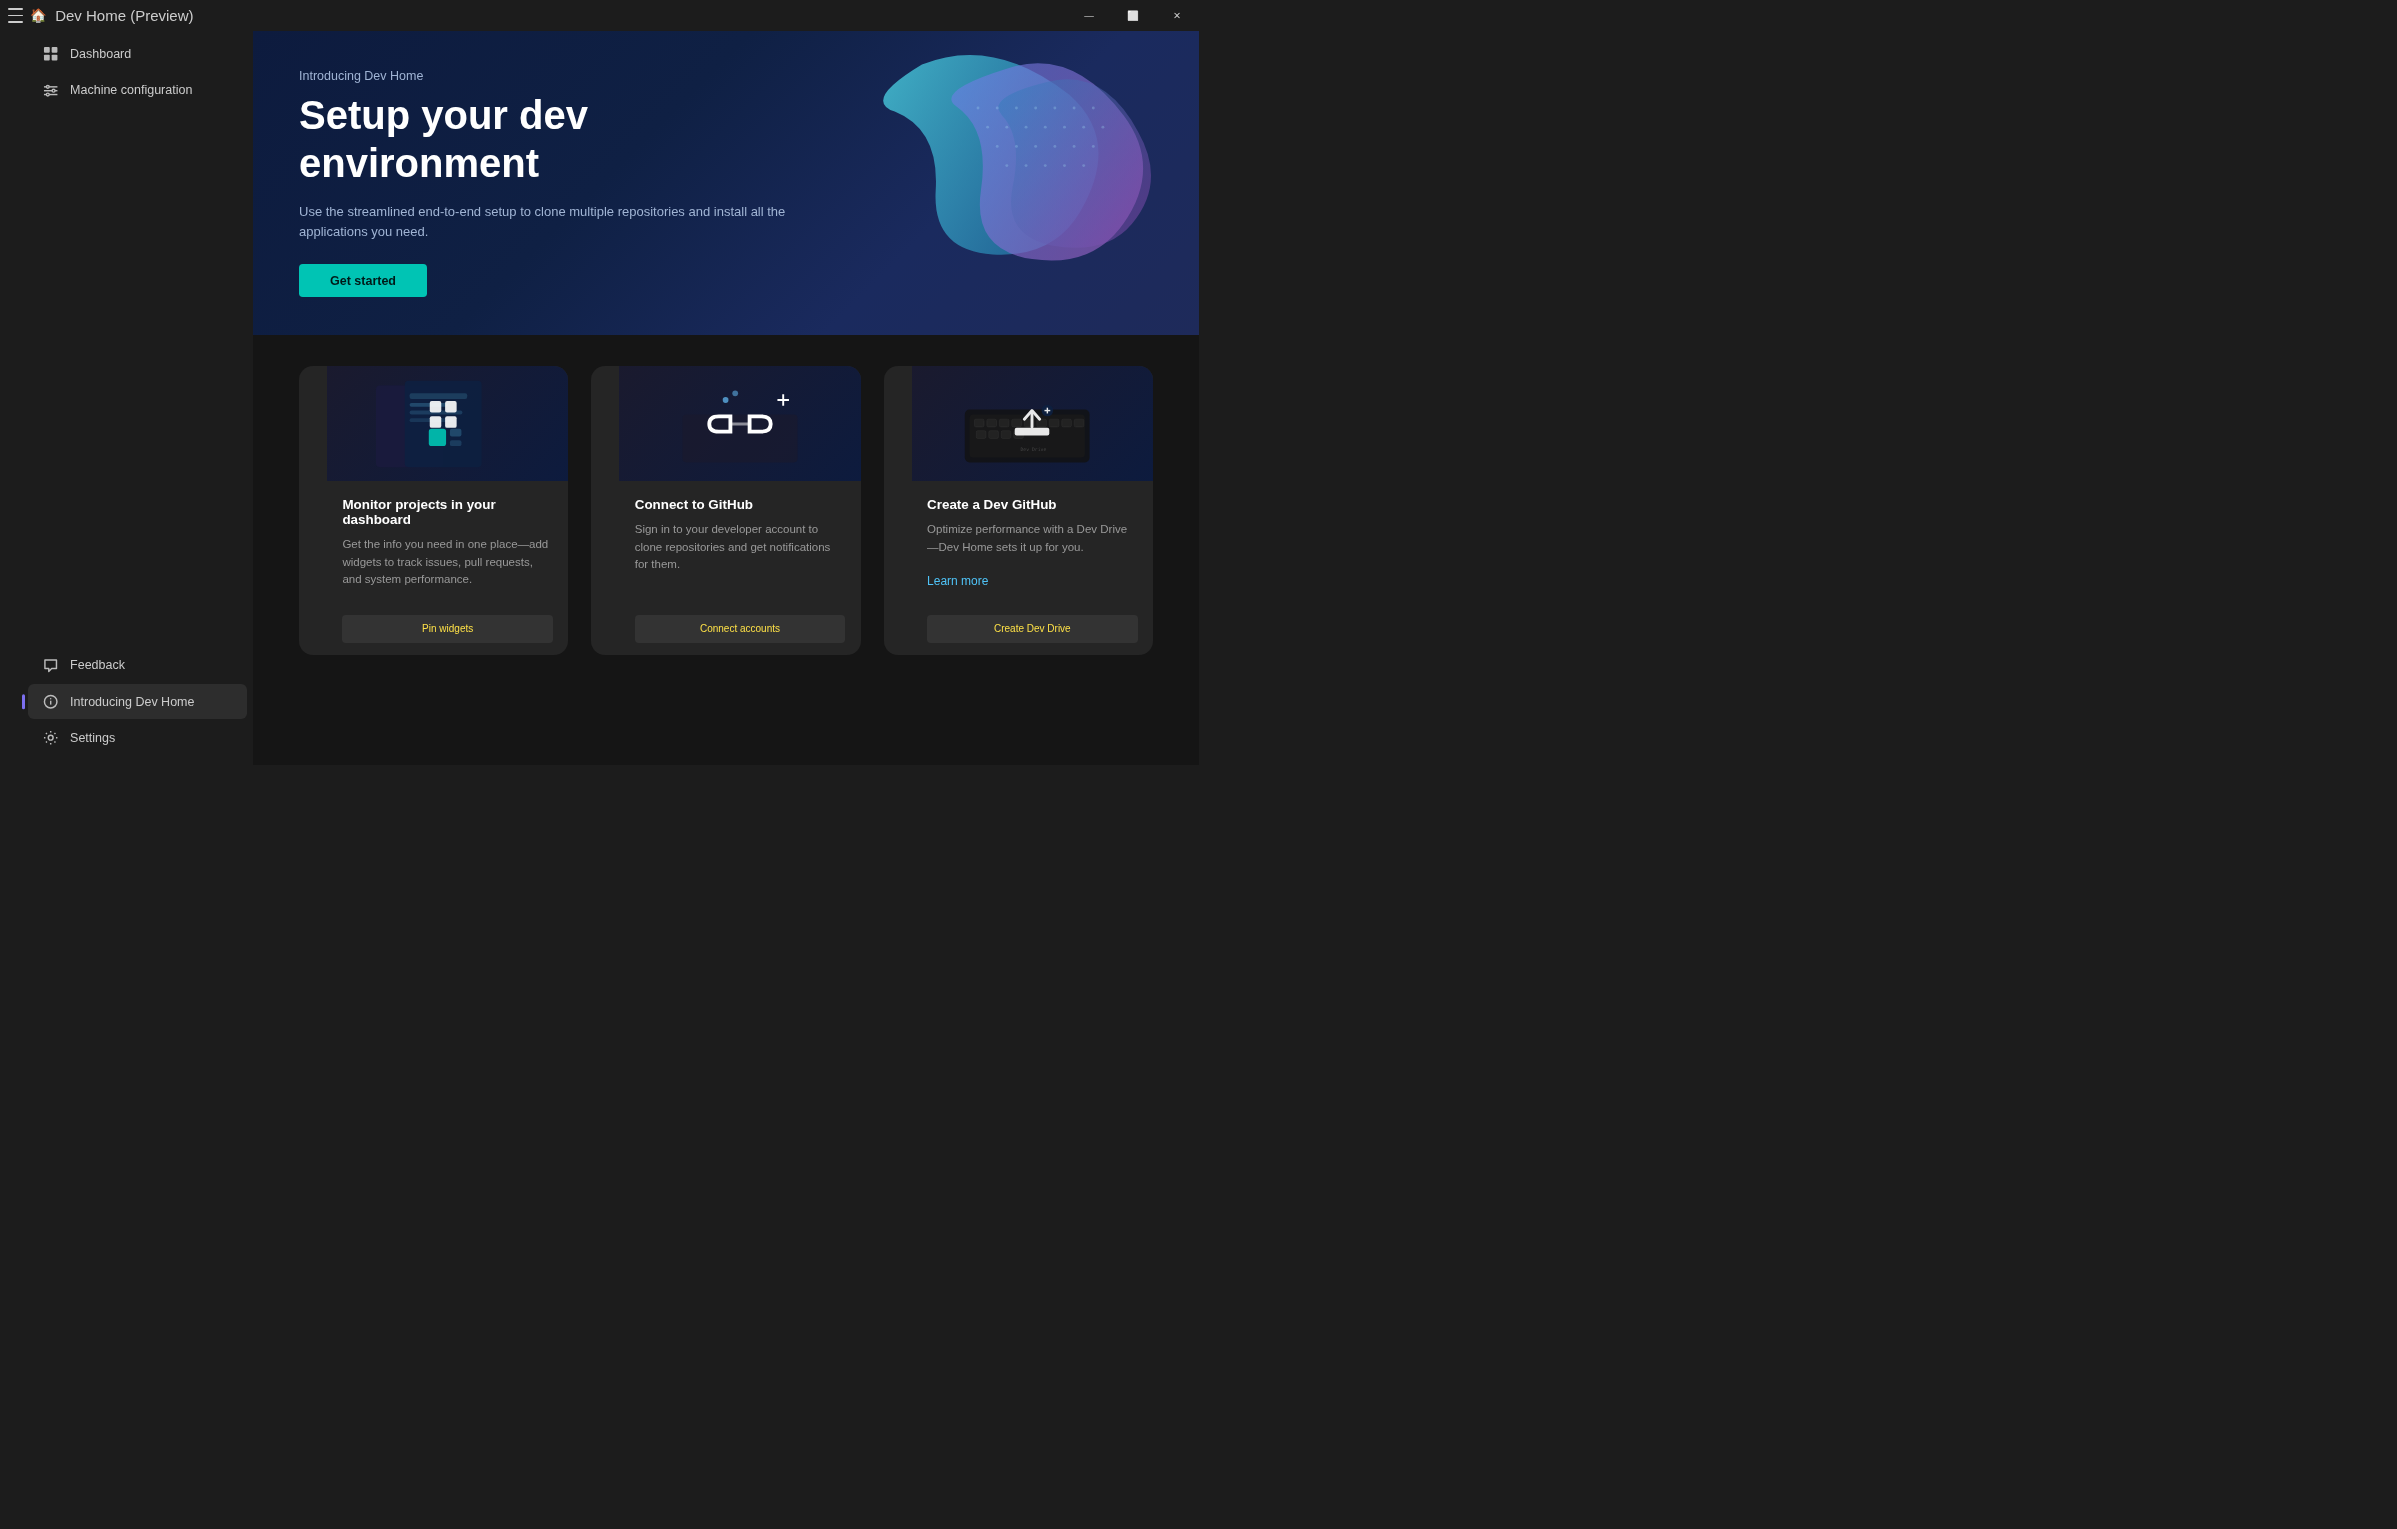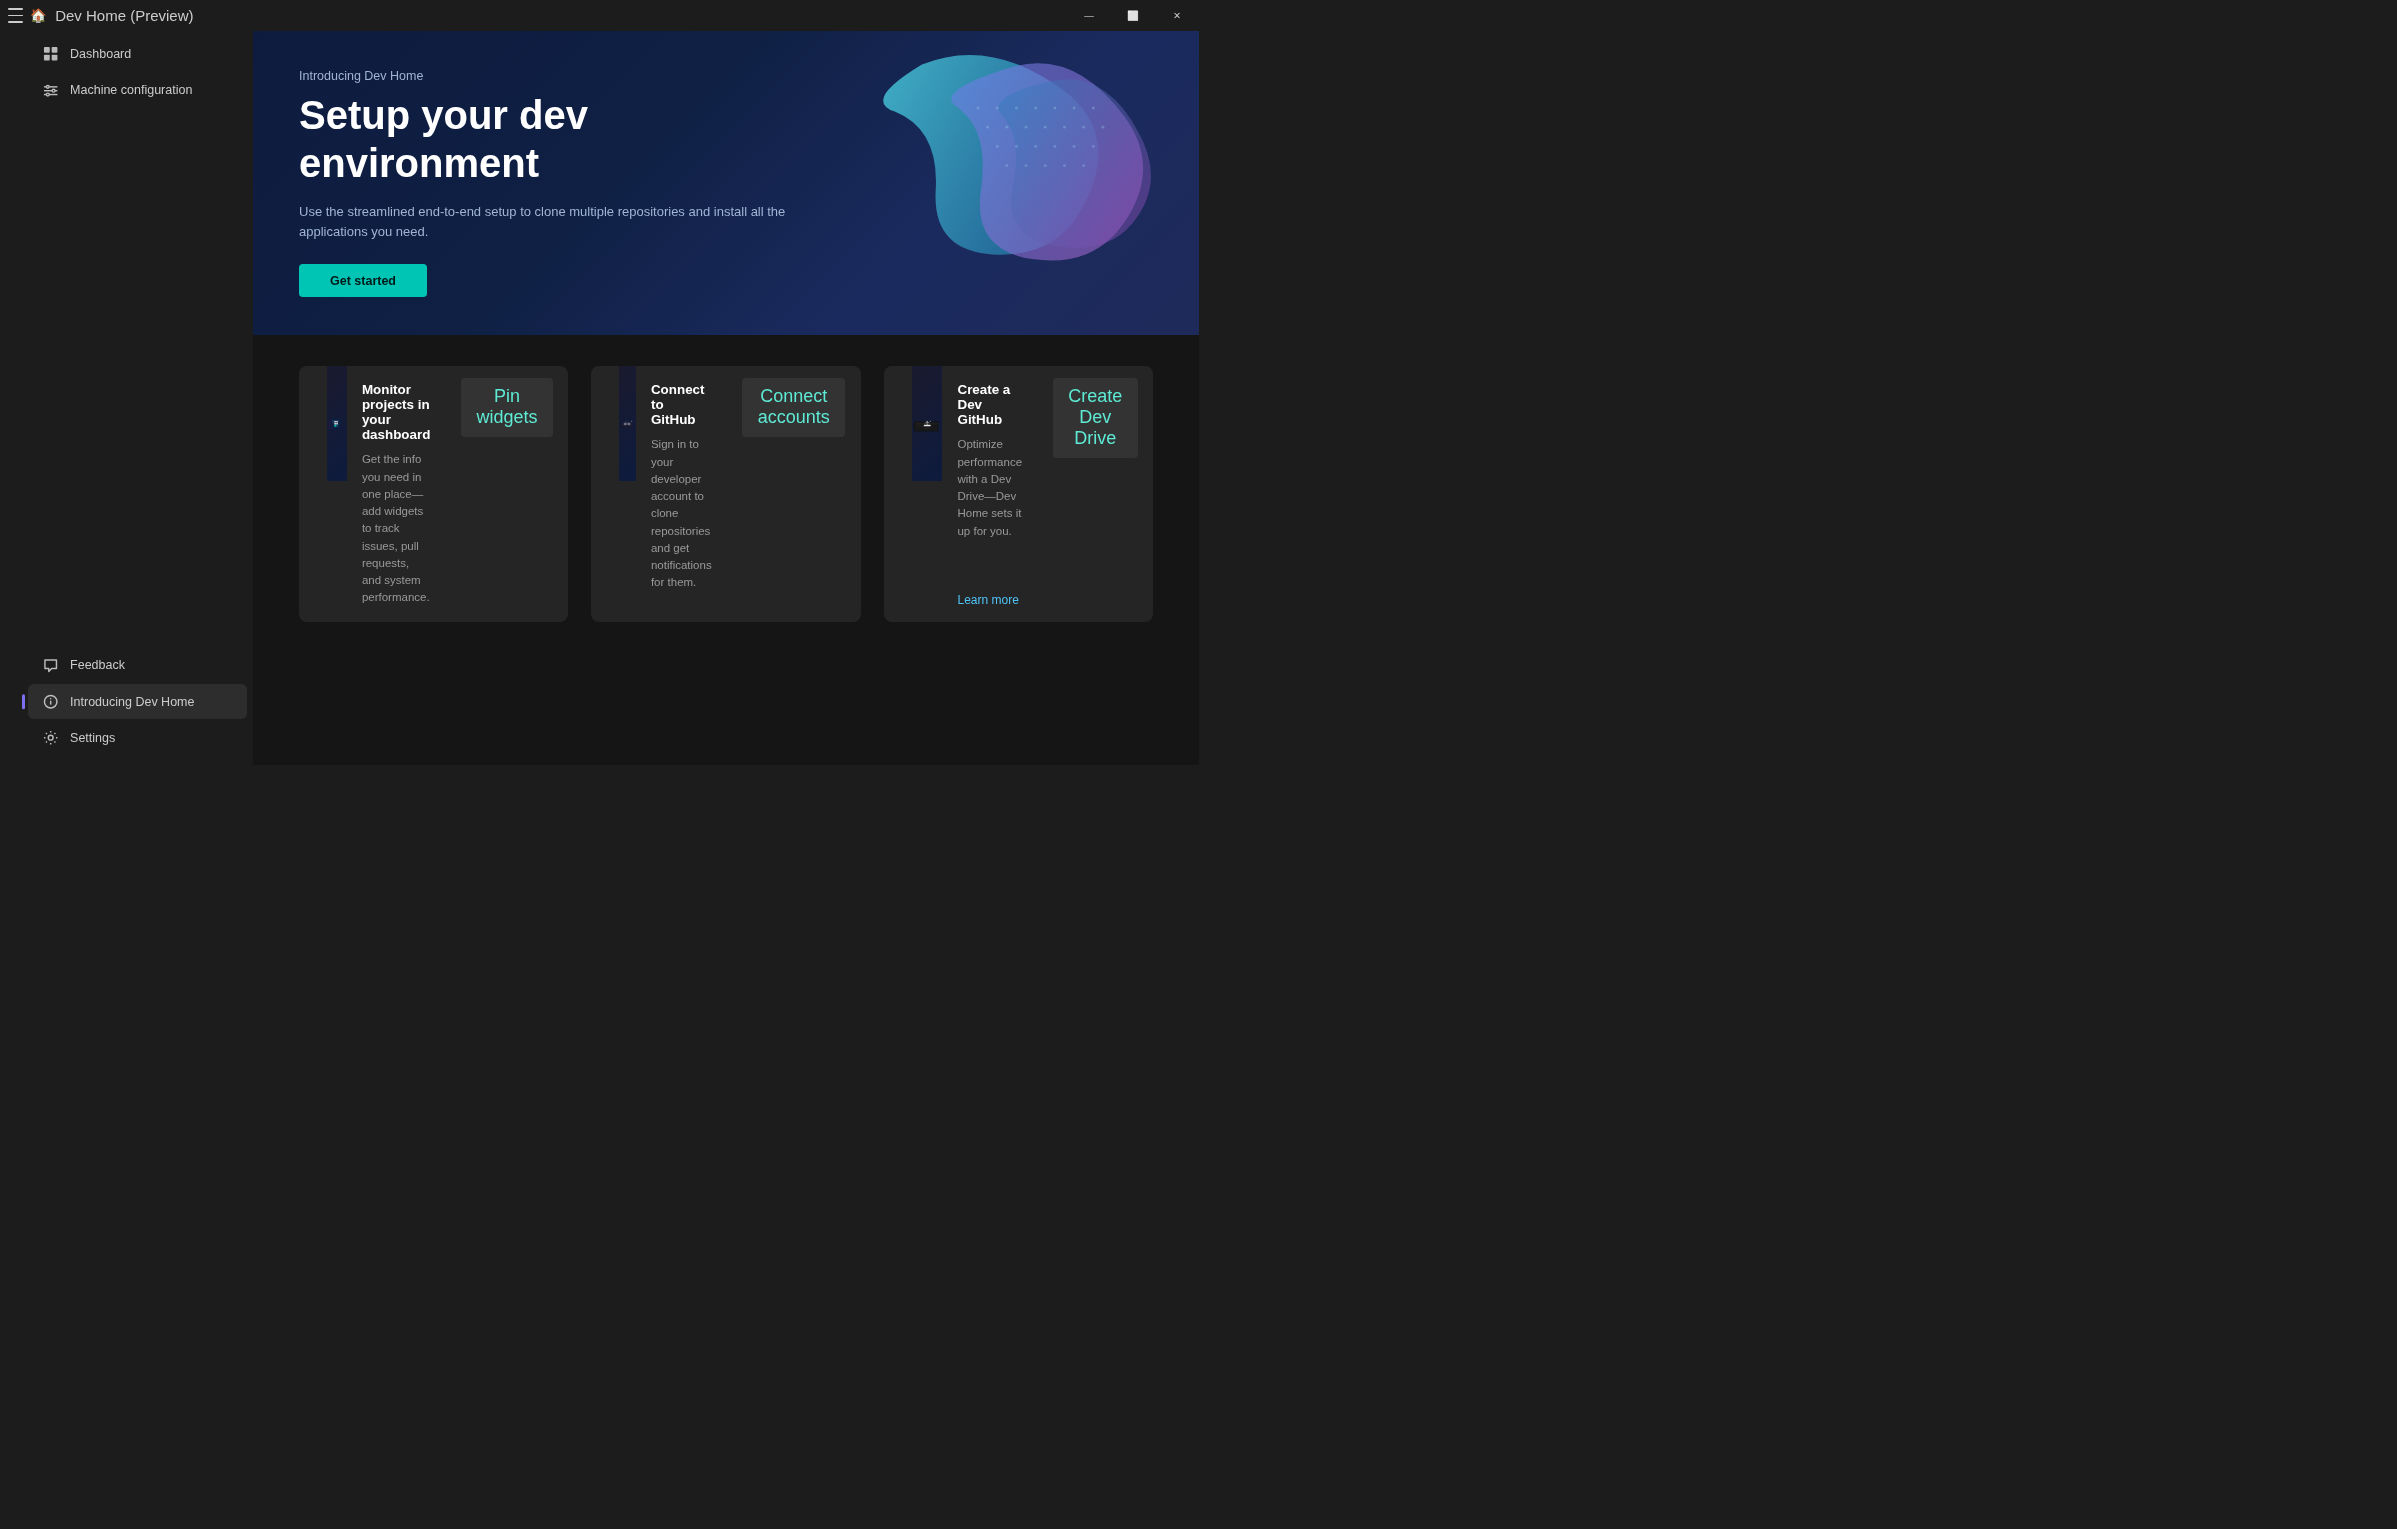--- a/index.html
+++ b/index.html
@@ -180,24 +180,24 @@
     
     .cards-section {
       padding: 31px 46px;
       display: grid;
       grid-template-columns: repeat(3, 1fr);
       gap: 23px;
     }
 
     .card {
       background: #252525;
-      border-radius: 8px;
+      border-radius: 14px;
       overflow: hidden;
       display: flex;
-      flex-direction: row;
+      flex-direction: column;
       padding-left: 28px;
     }
 
     .card-image {
       width: 100%;
       height: 115px;
       background: #1a1a2e;
       display: flex;
       align-items: center;
       justify-content: center;
@@ -247,24 +247,24 @@
       display: inline-block;
     }
 
     .card-footer {
       padding: 11.5px 15.4px;
     }
 
     .card-btn {
       width: 100%;
       background: #333333;
-      color: #5eead4;
+      color: #fde047;
       border: none;
       padding: 8.6px 15.4px;
-      font-size: 18px;
+      font-size: 10px;
       border-radius: 3.8px;
       cursor: pointer;
       text-align: center;
     }
 
     
     .hamburger {
       width: 15.4px;
       height: 15.4px;
       display: flex;

